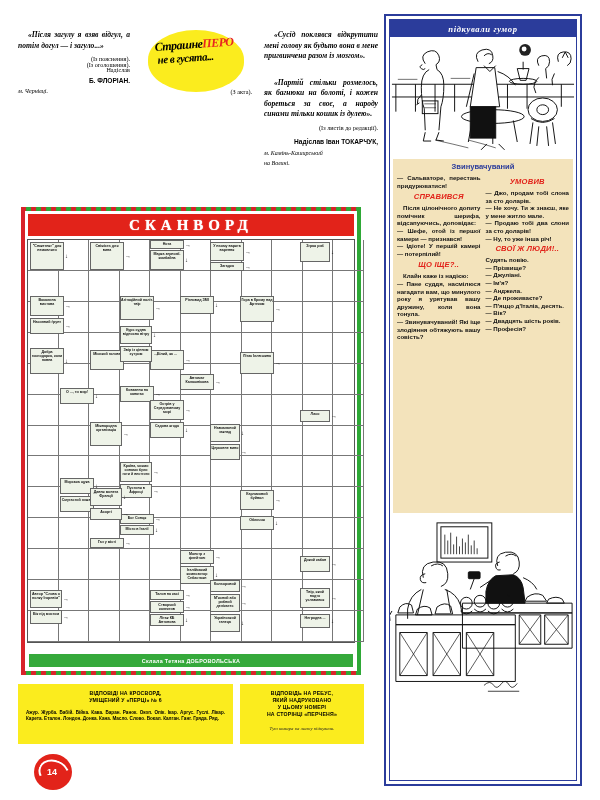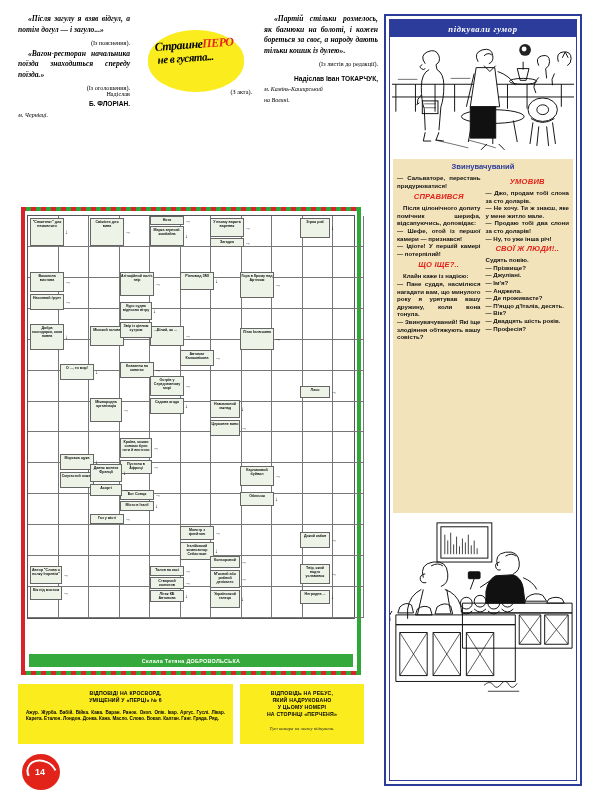--- a/index.html
+++ b/index.html
@@ -14,21 +14,21 @@
   .left-col{position:absolute;left:18px;top:14px;width:360px;}
 
   
   .quotes{position:relative;height:185px;}
   .qcol{position:absolute;top:0;width:112px;font-style:italic;font-weight:bold;
         font-family:"Liberation Serif",serif;font-size:7.6px;line-height:10.5px;
         text-align:justify;color:#000;}
   .qcol.c1{left:0;}
   .qcol.c2{left:122px;top:78px;width:112px;}
   .qcol.c3{left:246px;width:114px;}
-  .qp{margin:0 0 8px 0;text-indent:10px;}
+  .qp{margin:16px 0 8px 0;text-indent:10px;}
   .src{font-style:normal;font-weight:normal;font-size:6.2px;text-align:right;
        display:block;margin-top:-5px;font-family:"Liberation Serif",serif;}
   .sig{font-style:normal;font-weight:bold;font-size:6.6px;text-align:right;display:block;
        font-family:"Liberation Sans",sans-serif;}
   .city{font-style:italic;font-weight:normal;font-size:6px;text-align:left;display:block;
         font-family:"Liberation Serif",serif;}
 
   
   .blob{position:absolute;left:130px;top:16px;width:96px;height:62px;
         background:#fbec1e;border-radius:50%/48%;}
@@ -68,21 +68,21 @@
   .ans.a1{left:18px;top:684px;width:215px;height:60px;}
   .ans.a2{left:240px;top:684px;width:124px;height:60px;}
   .ans h4{margin:0;text-align:center;font-size:5.2px;line-height:7px;font-weight:bold;color:#000;
           letter-spacing:.2px;}
   .ans p.words{margin:6px 0 0 0;font-size:4.6px;line-height:6.4px;font-weight:bold;color:#000;
                text-align:justify;}
   .ans p.hint{margin:8px 0 0 0;font-size:4.8px;line-height:6px;font-style:italic;text-align:center;color:#222;
               font-family:"Liberation Serif",serif;}
 
   
-  .badge{position:absolute;left:20px;top:752px;width:44px;height:40px;}
+  .badge{position:absolute;left:32px;top:752px;width:44px;height:40px;}
   .badge .circ{position:absolute;left:2px;top:2px;width:38px;height:36px;border-radius:50%;
                background:#e2231a;}
   .badge .num{position:absolute;left:0;top:0;width:40px;height:40px;display:flex;
               align-items:center;justify-content:center;color:#fff;font-weight:bold;font-size:9px;}
   .badge .swirl{position:absolute;left:6px;top:8px;width:28px;height:22px;
                 border:2.5px solid #fff;border-radius:50%;border-right-color:transparent;
                 border-bottom-color:transparent;transform:rotate(25deg);}
 
   
   .right-col{position:absolute;left:384px;top:14px;width:198px;height:772px;
@@ -122,45 +122,48 @@
       <div class="blob">
         <div class="bt">
           <span>Cтрашне</span><span class="o">ПЕРО</span>
           <span class="l2">не в гусята...</span>
         </div>
       </div>
 
       <div class="qcol c1">
         <p class="qp">«Після загулу я взяв відгул, а потім догул — і загуло...»</p>
         <span class="src">(Із пояснення).</span>
-        <p class="qp">«Вагон-ресторан начальника поїзда знаходиться спереду поїзда.»</p>
         <span class="src">(Із оголошення).</span>
         <span class="src">Надіслав</span>
         <span class="sig">Б. ФЛОРІАН.</span>
         <span class="city">м. Чернівці.</span>
       </div>
 
       <div class="qcol c2">
         <span class="src">(З акта).</span>
       </div>
 
       <div class="qcol c3">
-        <p class="qp">«Партій стільки розмелось, як багнюки на болоті, і кожен бореться за своє, а народу дають тільки кошик із дулею».</p>
+        <p class="qp">«Сусід поклявся відкрутити мені голову як будьто вона в мене пригвинчена разом із мозгом».</p>
+        <p class="qp">«Партій стільки розмелось, як багнюки на болоті, і кожен бореться за своє, а народу синами тільки кошик із дулею».</p>
         <span class="src">(Із листів до редакції).</span>
         <span class="sig" style="margin-top:4px">Надіслав Іван ТОКАРЧУК,</span>
         <span class="city">м. Камінь-Каширський</span>
         <span class="city">на Волині.</span>
       </div>
     </div>
   </div>
 
   <div class="cw-wrap">
     <div class="cw-border">
       <div class="cw-inner">
 
+        <div class="cw-title">
+          <span>СКАНВОРД</span>
+        </div>
 
         <div class="grid" id="cw-grid">
             <div class="gcell" style="left: 0px; top: 0px; width: 30.5455px; height: 30.9231px;"></div>
             <div class="gcell" style="left: 30.5455px; top: 0px; width: 30.5455px; height: 30.9231px;"></div>
             <div class="gcell" style="left: 61.0909px; top: 0px; width: 30.5455px; height: 30.9231px;"></div>
             <div class="gcell" style="left: 91.6364px; top: 0px; width: 30.5455px; height: 30.9231px;"></div>
             <div class="gcell" style="left: 122.182px; top: 0px; width: 30.5455px; height: 30.9231px;"></div>
             <div class="gcell" style="left: 152.727px; top: 0px; width: 30.5455px; height: 30.9231px;"></div>
             <div class="gcell" style="left: 183.273px; top: 0px; width: 30.5455px; height: 30.9231px;"></div>
             <div class="gcell" style="left: 213.818px; top: 0px; width: 30.5455px; height: 30.9231px;"></div>

